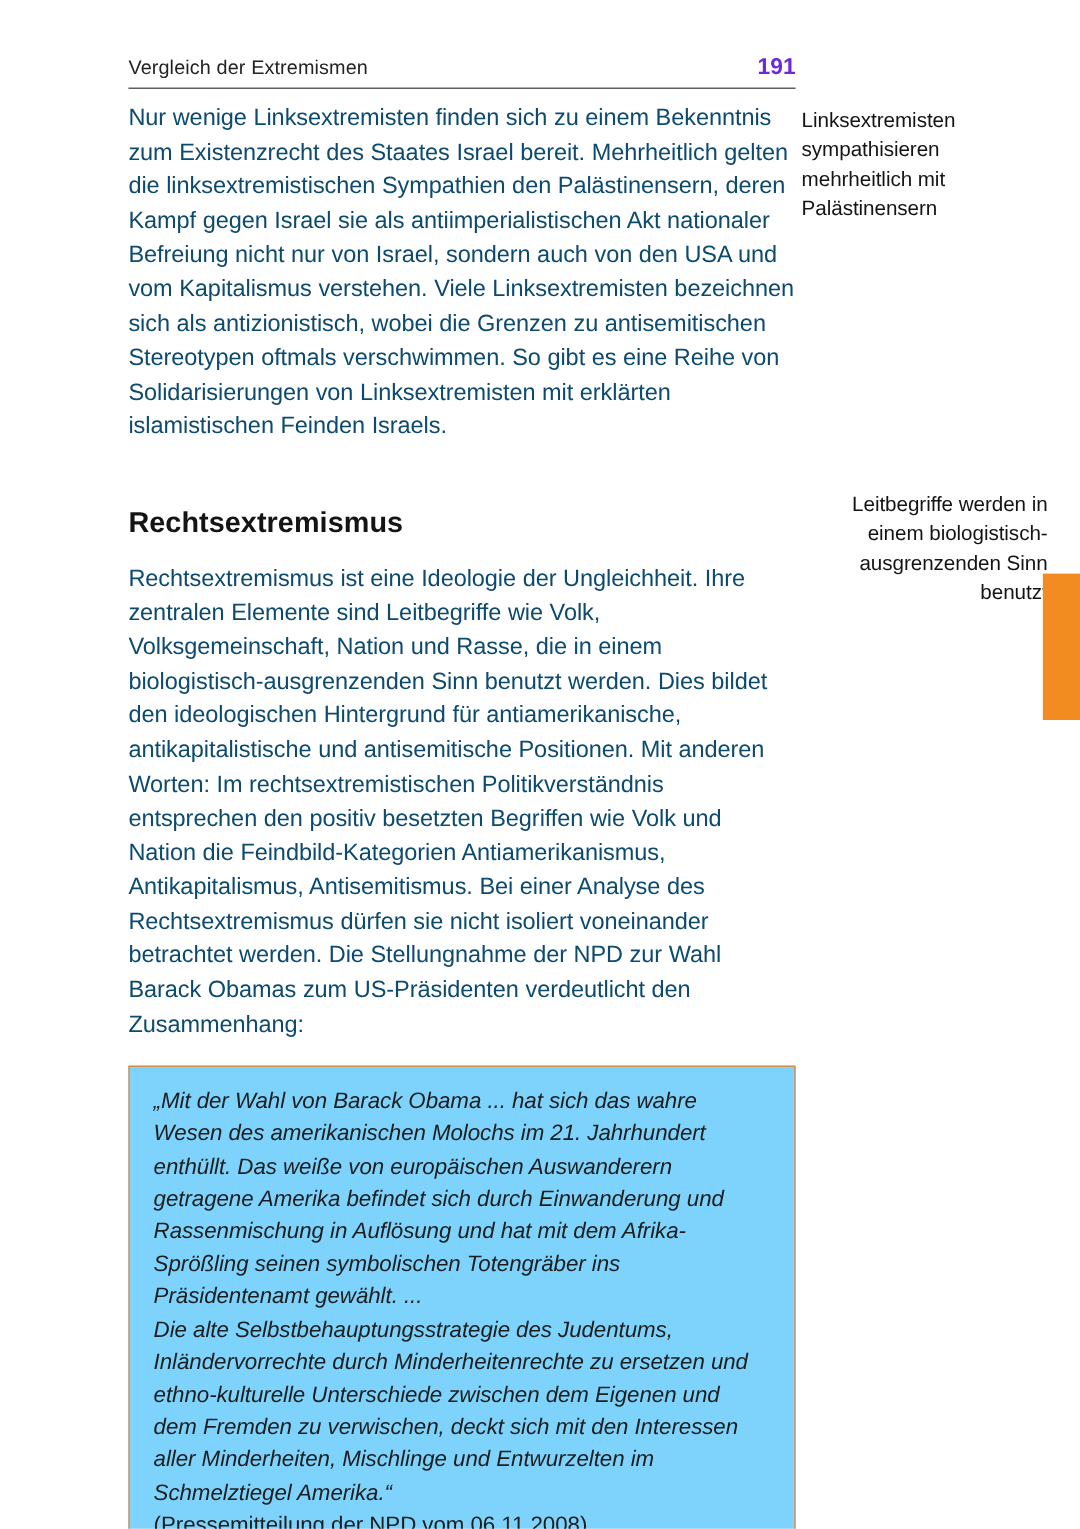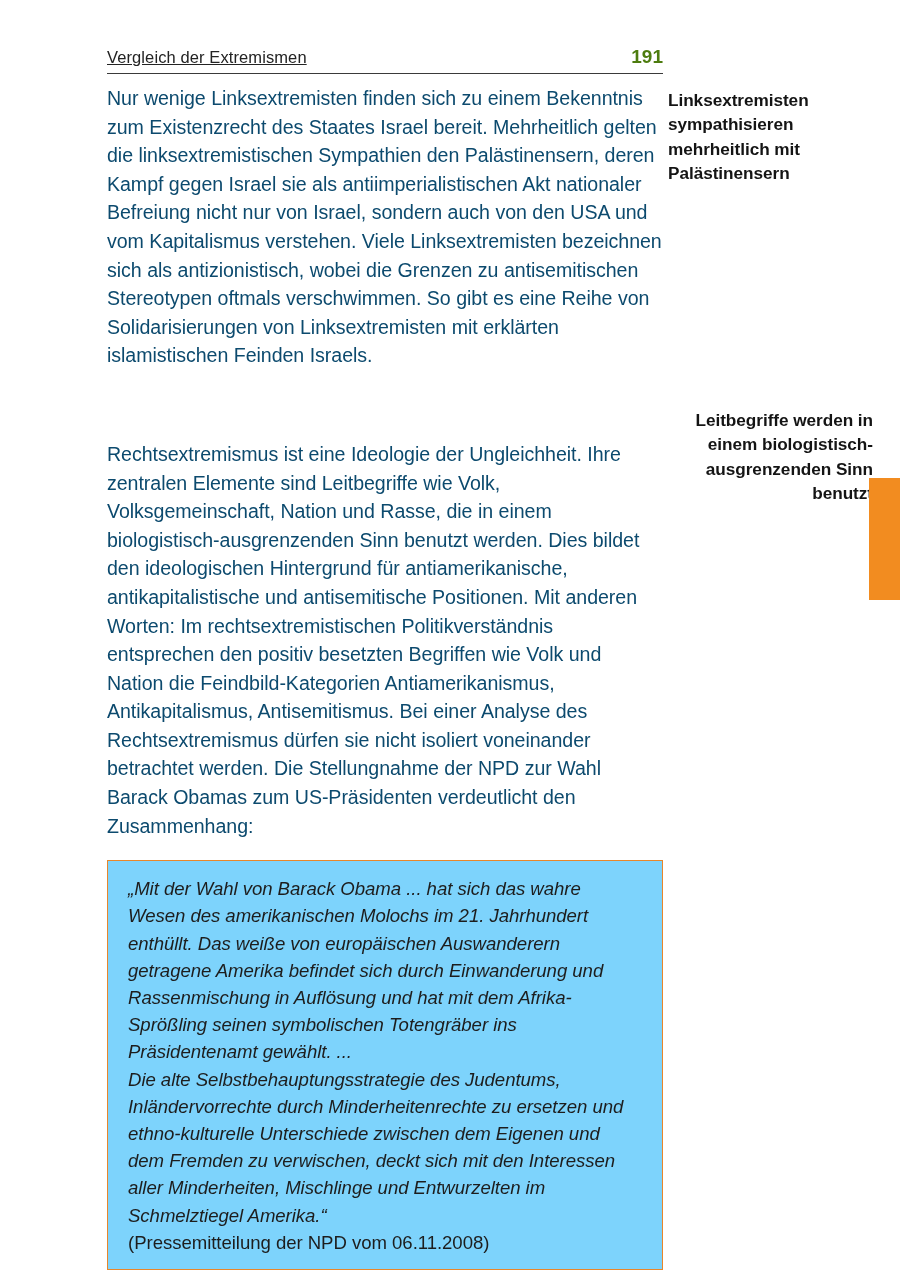--- a/index.html
+++ b/index.html
@@ -31,26 +31,25 @@
     display: flex;
     align-items: baseline;
     justify-content: space-between;
     border-bottom: 1.6px solid #3a3a3a;
     padding-bottom: 5px;
   }
   .running-head .rh-title {
     font-size: 16.5px;
     letter-spacing: 0.1px;
     color: #232323;
-    text-decoration: underline;
   }
   .running-head .rh-folio {
     font-size: 19px;
     font-weight: 700;
-    color: #4d7c0f;
+    color: #6d28d9;
   }
 
   
   .col-main {
     position: absolute;
     left: 107px;
     top: 84px;
     width: 556px;
   }
 
@@ -95,21 +94,21 @@
     font-style: normal;
   }
 
   
   .margin-note {
     position: absolute;
     left: 668px;
     width: 205px;
     font-size: 17.2px;
     line-height: 24.4px;
-    font-weight: 700;
+    font-weight: 400;
     color: #141414;
     letter-spacing: -0.05px;
   }
   .margin-note-1 { top: 88px; }
   .margin-note-2 { top: 408px; text-align: right; }
 
   
   .thumb-tab {
     position: absolute;
     left: 869px;
@@ -128,20 +127,21 @@
     <span class="rh-title">Vergleich der Extremismen</span>
     <span class="rh-folio">191</span>
   </div>
 
   <div class="col-main">
 
     <p class="body-par">Nur wenige Linksextremisten finden sich zu einem Bekenntnis zum Existenzrecht des Staates Israel bereit. Mehrheitlich gelten die linksextremistischen Sympathien den Palästinensern, deren Kampf gegen Israel sie als antiimperialistischen Akt nationaler Befreiung nicht nur von Israel, sondern auch von den USA und vom Kapitalismus verstehen. Viele Linksextremisten bezeichnen sich als antizionistisch, wobei die Grenzen zu antisemitischen Stereotypen oftmals verschwimmen. So gibt es eine Reihe von Solidarisierungen von Linksextremisten mit erklärten islamistischen Feinden Israels.</p>
 
     <div class="sp-after-par1"></div>
 
+    <h2 class="section-head">Rechtsextremismus</h2>
 
     <div class="sp-after-head"></div>
 
     <p class="body-par">Rechtsextremismus ist eine Ideologie der Ungleichheit. Ihre zentralen Elemente sind Leitbegriffe wie Volk, Volksgemeinschaft, Nation und Rasse, die in einem biologistisch-ausgrenzenden Sinn benutzt werden. Dies bildet den ideologischen Hintergrund für antiamerikanische, antikapitalistische und antisemitische Positionen. Mit anderen Worten: Im rechtsextremistischen Politikverständnis entsprechen den positiv besetzten Begriffen wie Volk und Nation die Feindbild-Kategorien Antiamerikanismus, Antikapitalismus, Antisemitismus. Bei einer Analyse des Rechtsextremismus dürfen sie nicht isoliert voneinander betrachtet werden. Die Stellungnahme der NPD zur Wahl Barack Obamas zum US-Präsidenten verdeutlicht den Zusammenhang:</p>
 
     <div class="sp-before-quote"></div>
 
     <div class="quote-box" style="border-color: rgb(232, 134, 42);">
       <p>„Mit der Wahl von Barack Obama ... hat sich das wahre Wesen des amerikanischen Molochs im 21. Jahrhundert enthüllt. Das weiße von europäischen Auswanderern getragene Amerika befindet sich durch Einwanderung und Rassenmischung in Auflösung und hat mit dem Afrika-Sprößling seinen symbolischen Totengräber ins Präsidentenamt gewählt. ...</p>
       <p>Die alte Selbstbehauptungsstrategie des Judentums, Inländervorrechte durch Minderheitenrechte zu ersetzen und ethno-kulturelle Unterschiede zwischen dem Eigenen und dem Fremden zu verwischen, deckt sich mit den Interessen aller Minderheiten, Mischlinge und Entwurzelten im Schmelztiegel Amerika.“</p>

